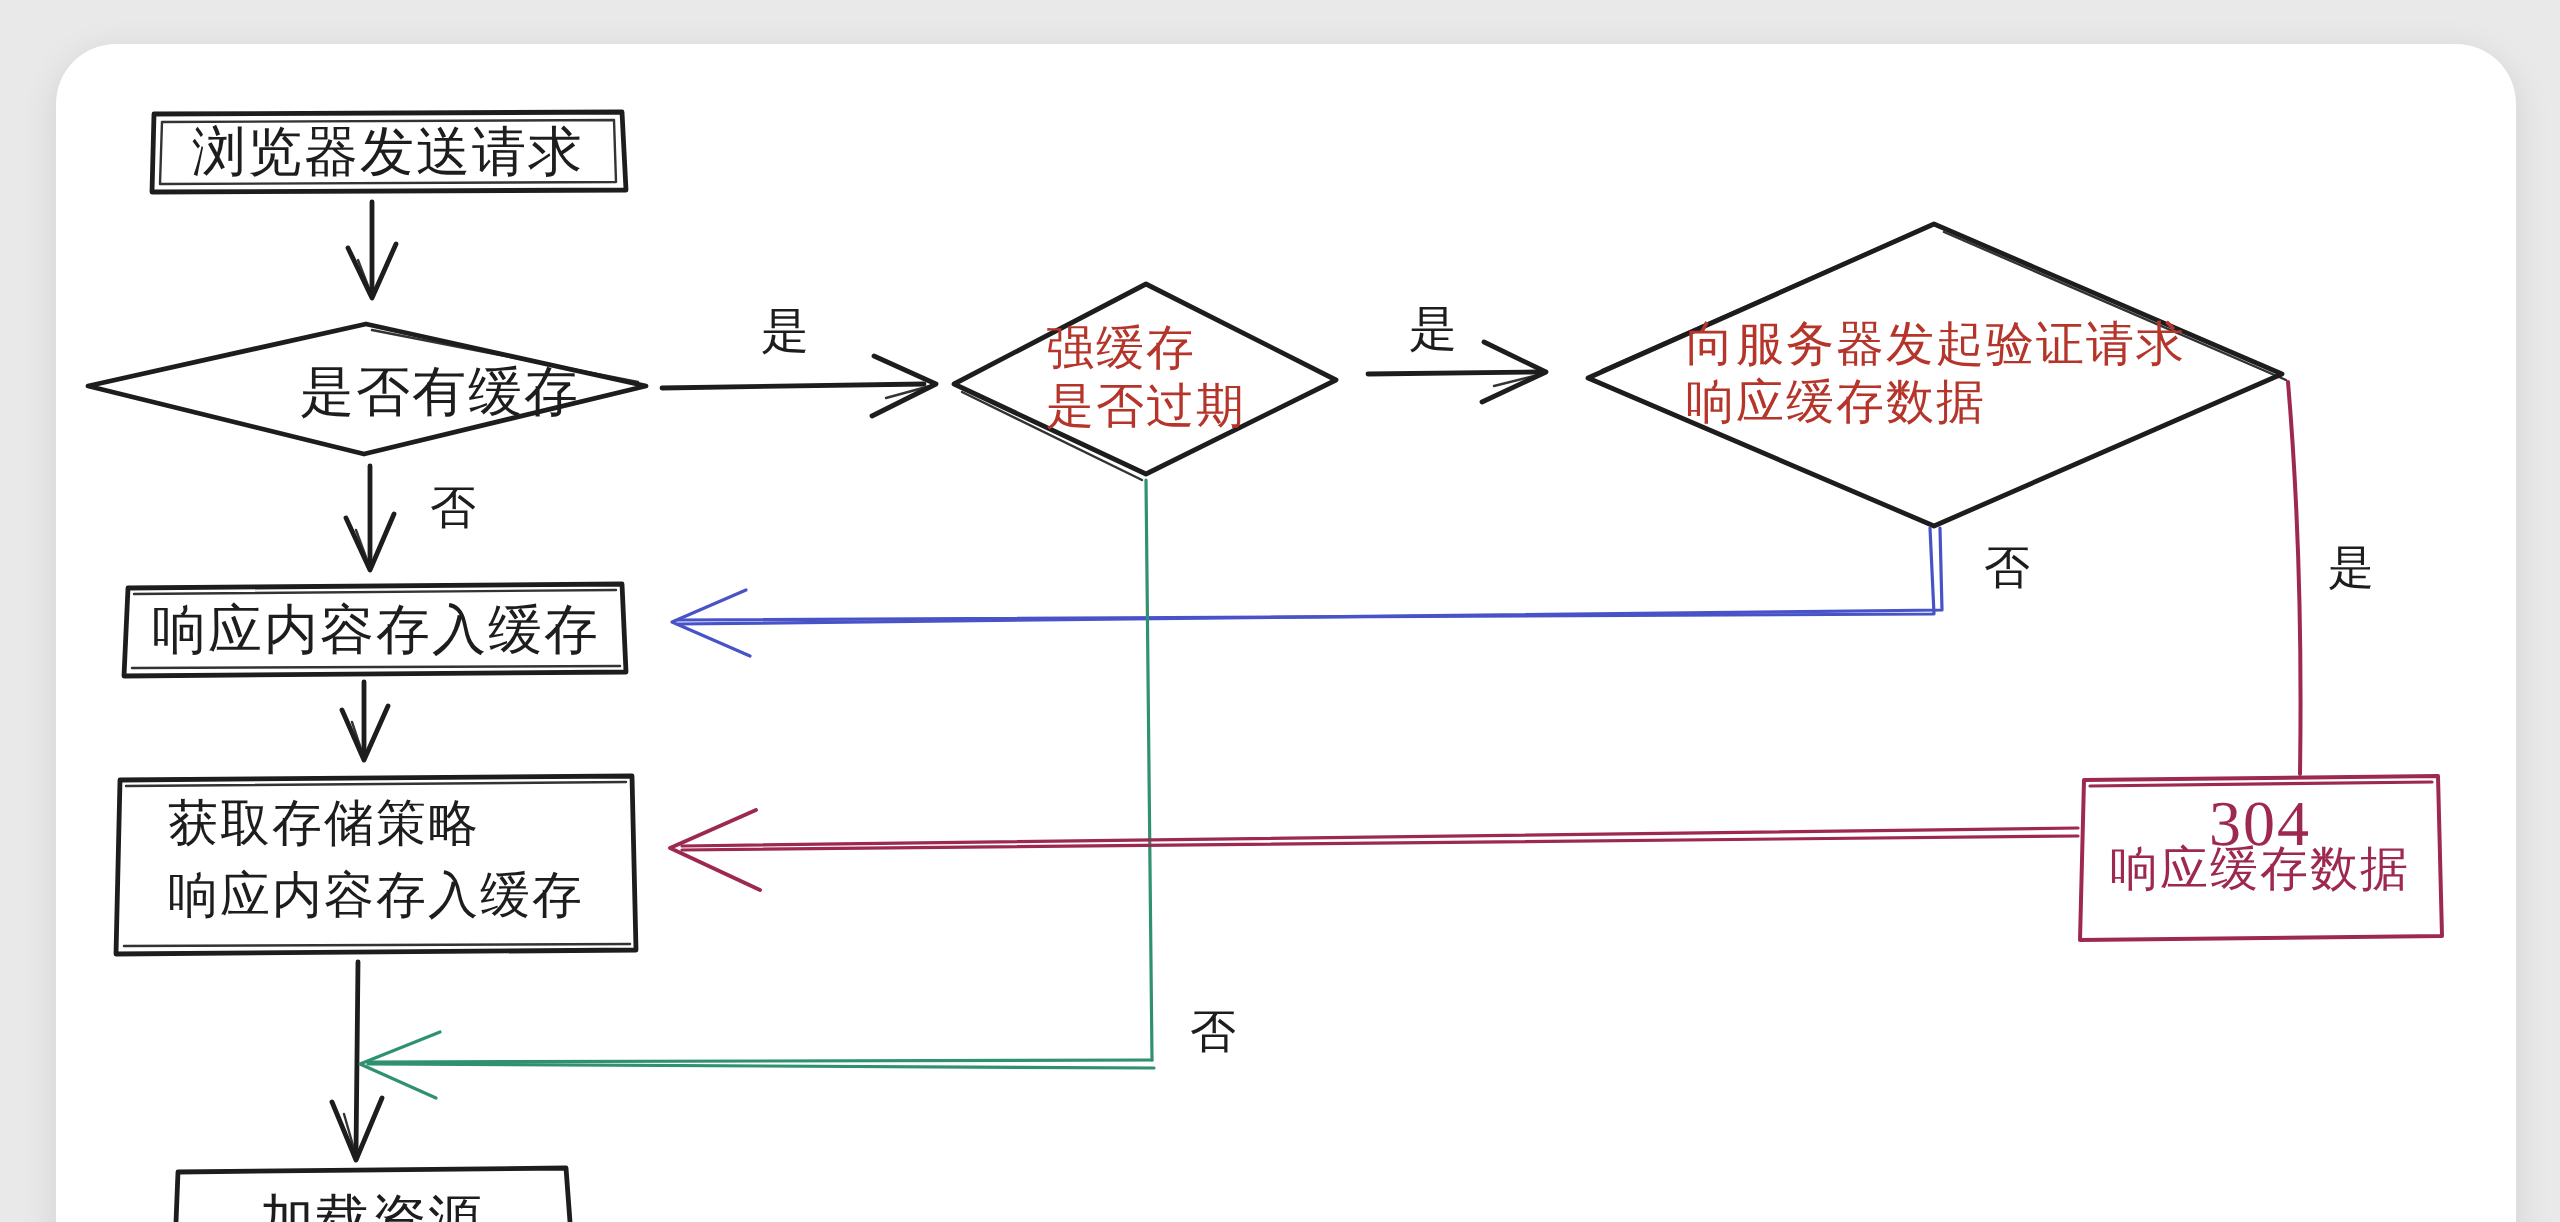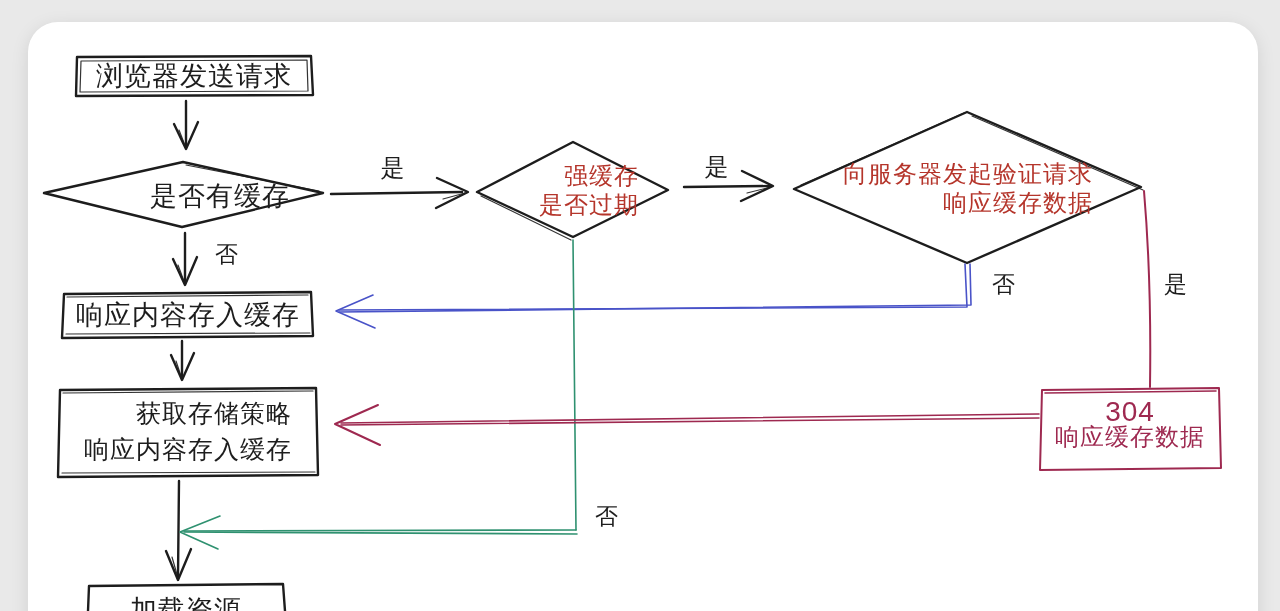--- a/index.html
+++ b/index.html
@@ -35,32 +35,32 @@
   svg .ink-thin { stroke: var(--ink, #1d1d1d); fill: none; stroke-width: 1.2; stroke-linecap: round; stroke-linejoin: round; opacity: .9; }
   svg .blue     { stroke: var(--blue, #4953c8); fill: none; stroke-width: 1.6; stroke-linecap: round; stroke-linejoin: round; }
   svg .green    { stroke: var(--green, #2f9170); fill: none; stroke-width: 1.6; stroke-linecap: round; stroke-linejoin: round; }
   svg .crimson  { stroke: var(--crimson, #9e2950); fill: none; stroke-width: 2; stroke-linecap: round; stroke-linejoin: round; }
   svg .crimson-thin { stroke: var(--crimson, #9e2950); fill: none; stroke-width: 1.6; stroke-linecap: round; stroke-linejoin: round; }
 
   .label {
     position: absolute;
     transform: translate(-50%, -50%);
     white-space: nowrap;
-    text-align: right;
+    text-align: left;
     color: var(--ink, #1d1d1d);
-    font-family: Liberation Sans, sans-serif;
+    font-family: Liberation Serif, serif;
     letter-spacing: 1px;
   }
   .label.red     { color: var(--red-text, #b5352b); }
   .label.crimson { color: var(--crimson, #9e2950); }
 
   .fs-27 { font-size: 27px; }
   .fs-24 { font-size: 24px; line-height: 29px; }
   .fs-23 { font-size: 23px; }
-  .fs-30 { font-size: 28px; }
+  .fs-30 { font-size: 32px; }
   .store-lines { font-size: 25px; line-height: 36px; }
 </style>
 </head>
 <body>
 
 <div id="stage">
 
   <div class="card"></div>
 
   <svg class="flow-layer" viewBox="0 0 1280 611">
@@ -128,21 +128,21 @@
     <path class="crimson-thin" d="M1039 418 L341 425"></path>
     <path class="crimson" d="M378 405 L335 424 L380 445"></path>
   </svg>
 
   <div class="label fs-27" style="left:194px; top:76px;">浏览器发送请求</div>
 
   <div class="label fs-27" style="left:204px; top:196px;margin-left:16px;">是否有缓存</div>
 
   <div class="label fs-24" style="left:393px; top:167px;">是</div>
 
-  <div class="label fs-24 red" style="left:573px; top:190px;margin-left:16px;">
+  <div class="label fs-24 red" style="left:573px; top:190px;">
     <div>强缓存</div>
     <div>是否过期</div>
   </div>
 
   <div class="label fs-24" style="left:717px; top:166px;">是</div>
 
   <div class="label fs-24 red" style="left:968px; top:188px;">
     <div>向服务器发起验证请求</div>
     <div>响应缓存数据</div>
   </div>

